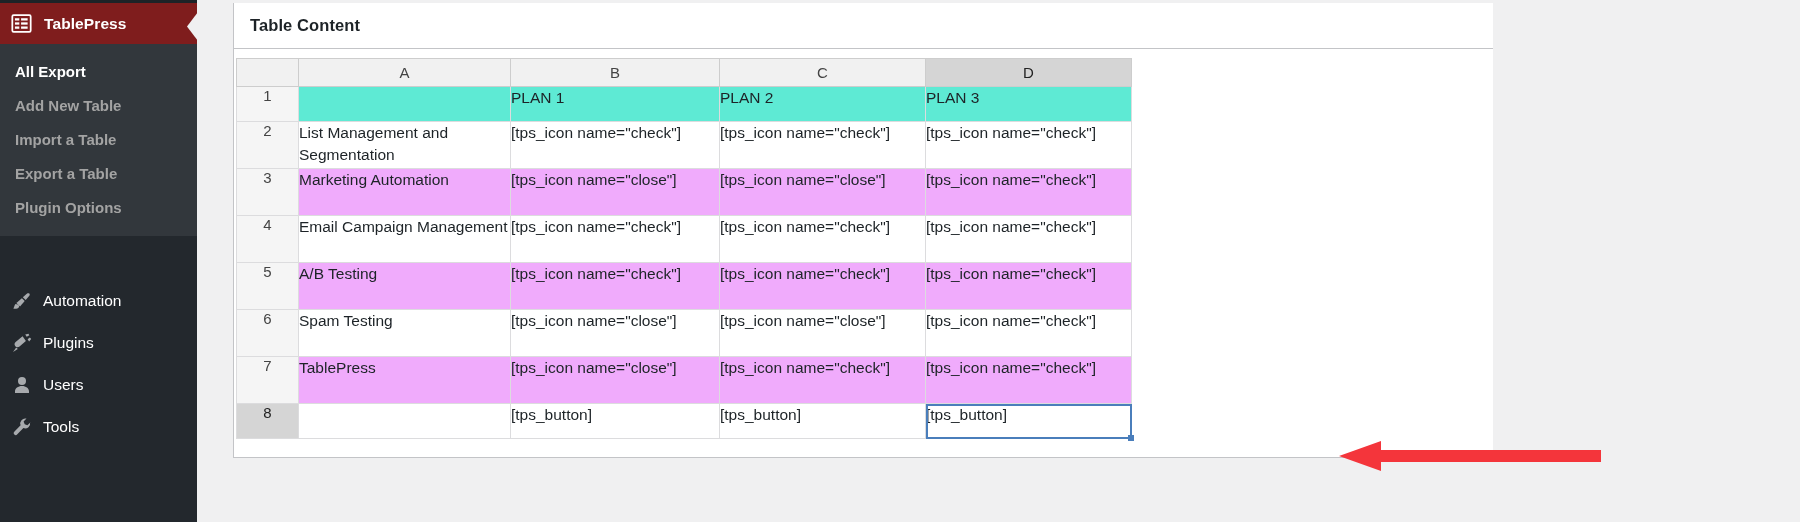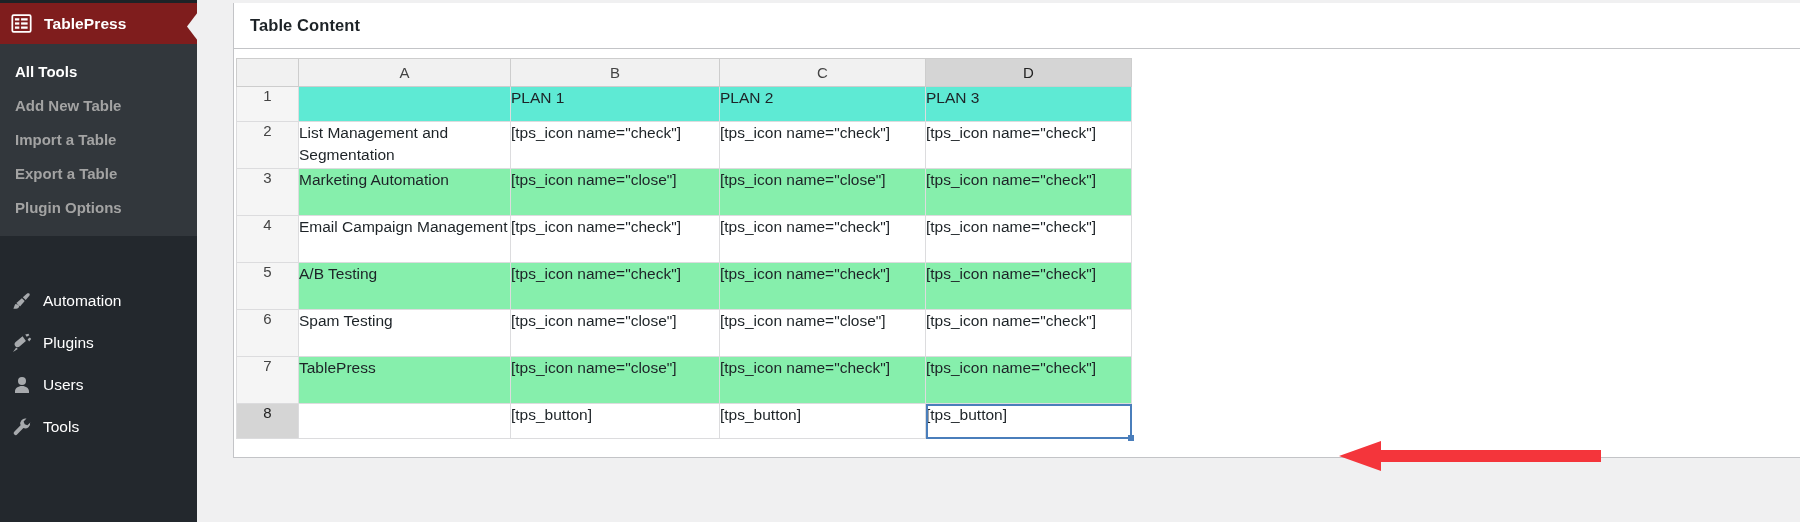--- a/index.html
+++ b/index.html
@@ -111,21 +111,21 @@
   #main {
     position: absolute;
     left: 197px; top: 0;
     width: 1603px; height: 522px;
     background: #f0f0f1;
   }
 
   #panel {
     position: absolute;
     left: 36px; top: 3px;
-    width: 1567px;
+    width: 1260px;
     height: 455px;
     background: #ffffff;
     border: 1px solid #c3c4c7;
     border-top: none;
     border-right: none;
   }
   #panel-header {
     height: 46px;
     border-bottom: 1px solid #c3c4c7;
     display: flex;
@@ -191,21 +191,21 @@
   td.cell {
     padding: 6px 8px 8px 8px;
     line-height: 22px;
     background: #ffffff;
     word-wrap: break-word;
   }
   tr.r1 td.cell { background: #5eead4; }
   tr.r1 td.rowhdr { background: #f5f5f5; }
 
   tr.rowA td.cell { background: #ffffff; }
-  tr.rowB td.cell { background: #86efac; }
+  tr.rowB td.cell { background: #f0abfc; }
 
   td.cell.selected {
     background: #f4f8fe;
     outline: 2px solid #4a7ebb;
     outline-offset: -2px;
     position: relative;
   }
   td.cell.selected::after {
     content: "";
     position: absolute;
@@ -251,21 +251,21 @@
       </span>
       <span class="brand-label">TablePress</span>
       <span class="brand-collapse">
         <svg width="18" height="41" viewBox="0 0 18 41" aria-hidden="true">
           <path d="M18 6 L7 20.5 L18 35 Z" fill="#f0f0f1"></path>
         </svg>
       </span>
     </div>
 
     <div class="nav-group-a">
-      <a class="nav-sub current">All Tools</a>
+      <a class="nav-sub current">All Export</a>
       <a class="nav-sub">Add New Table</a>
       <a class="nav-sub">Import a Table</a>
       <a class="nav-sub">Export a Table</a>
       <a class="nav-sub">Plugin Options</a>
     </div>
 
     <div class="nav-group-b">
 
       <div class="nav-top">
         <span class="ico">

